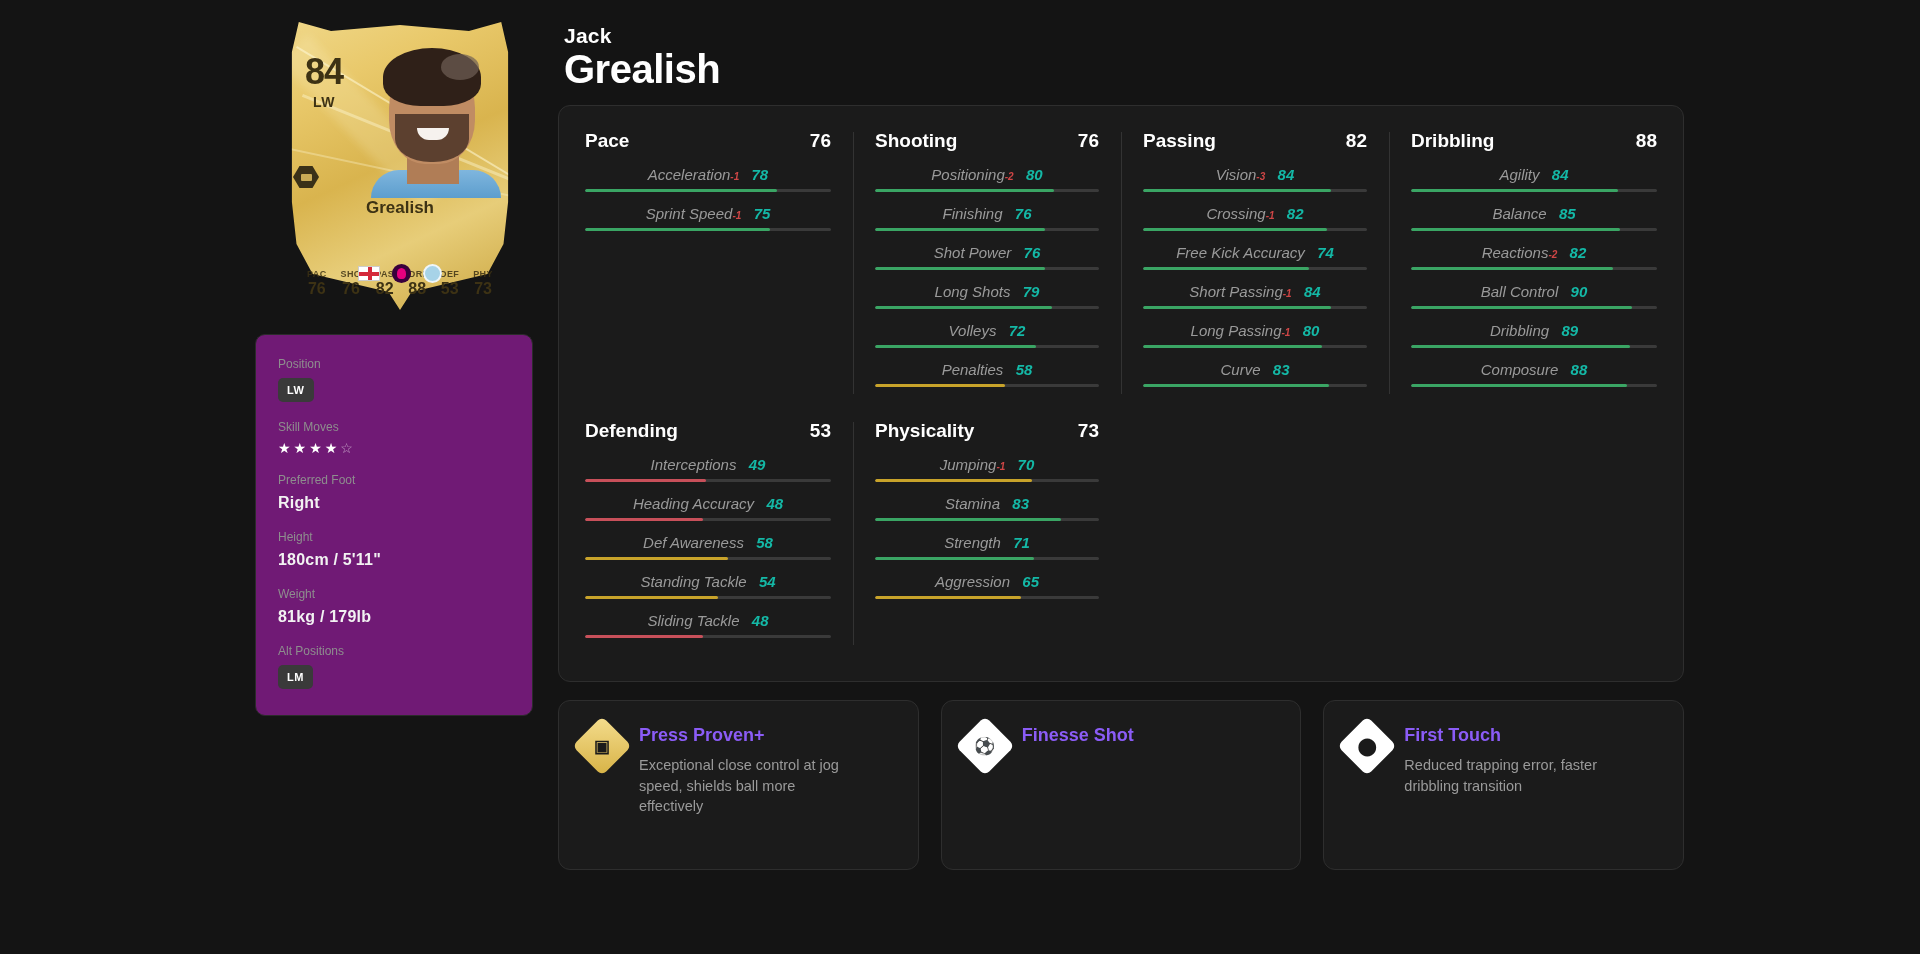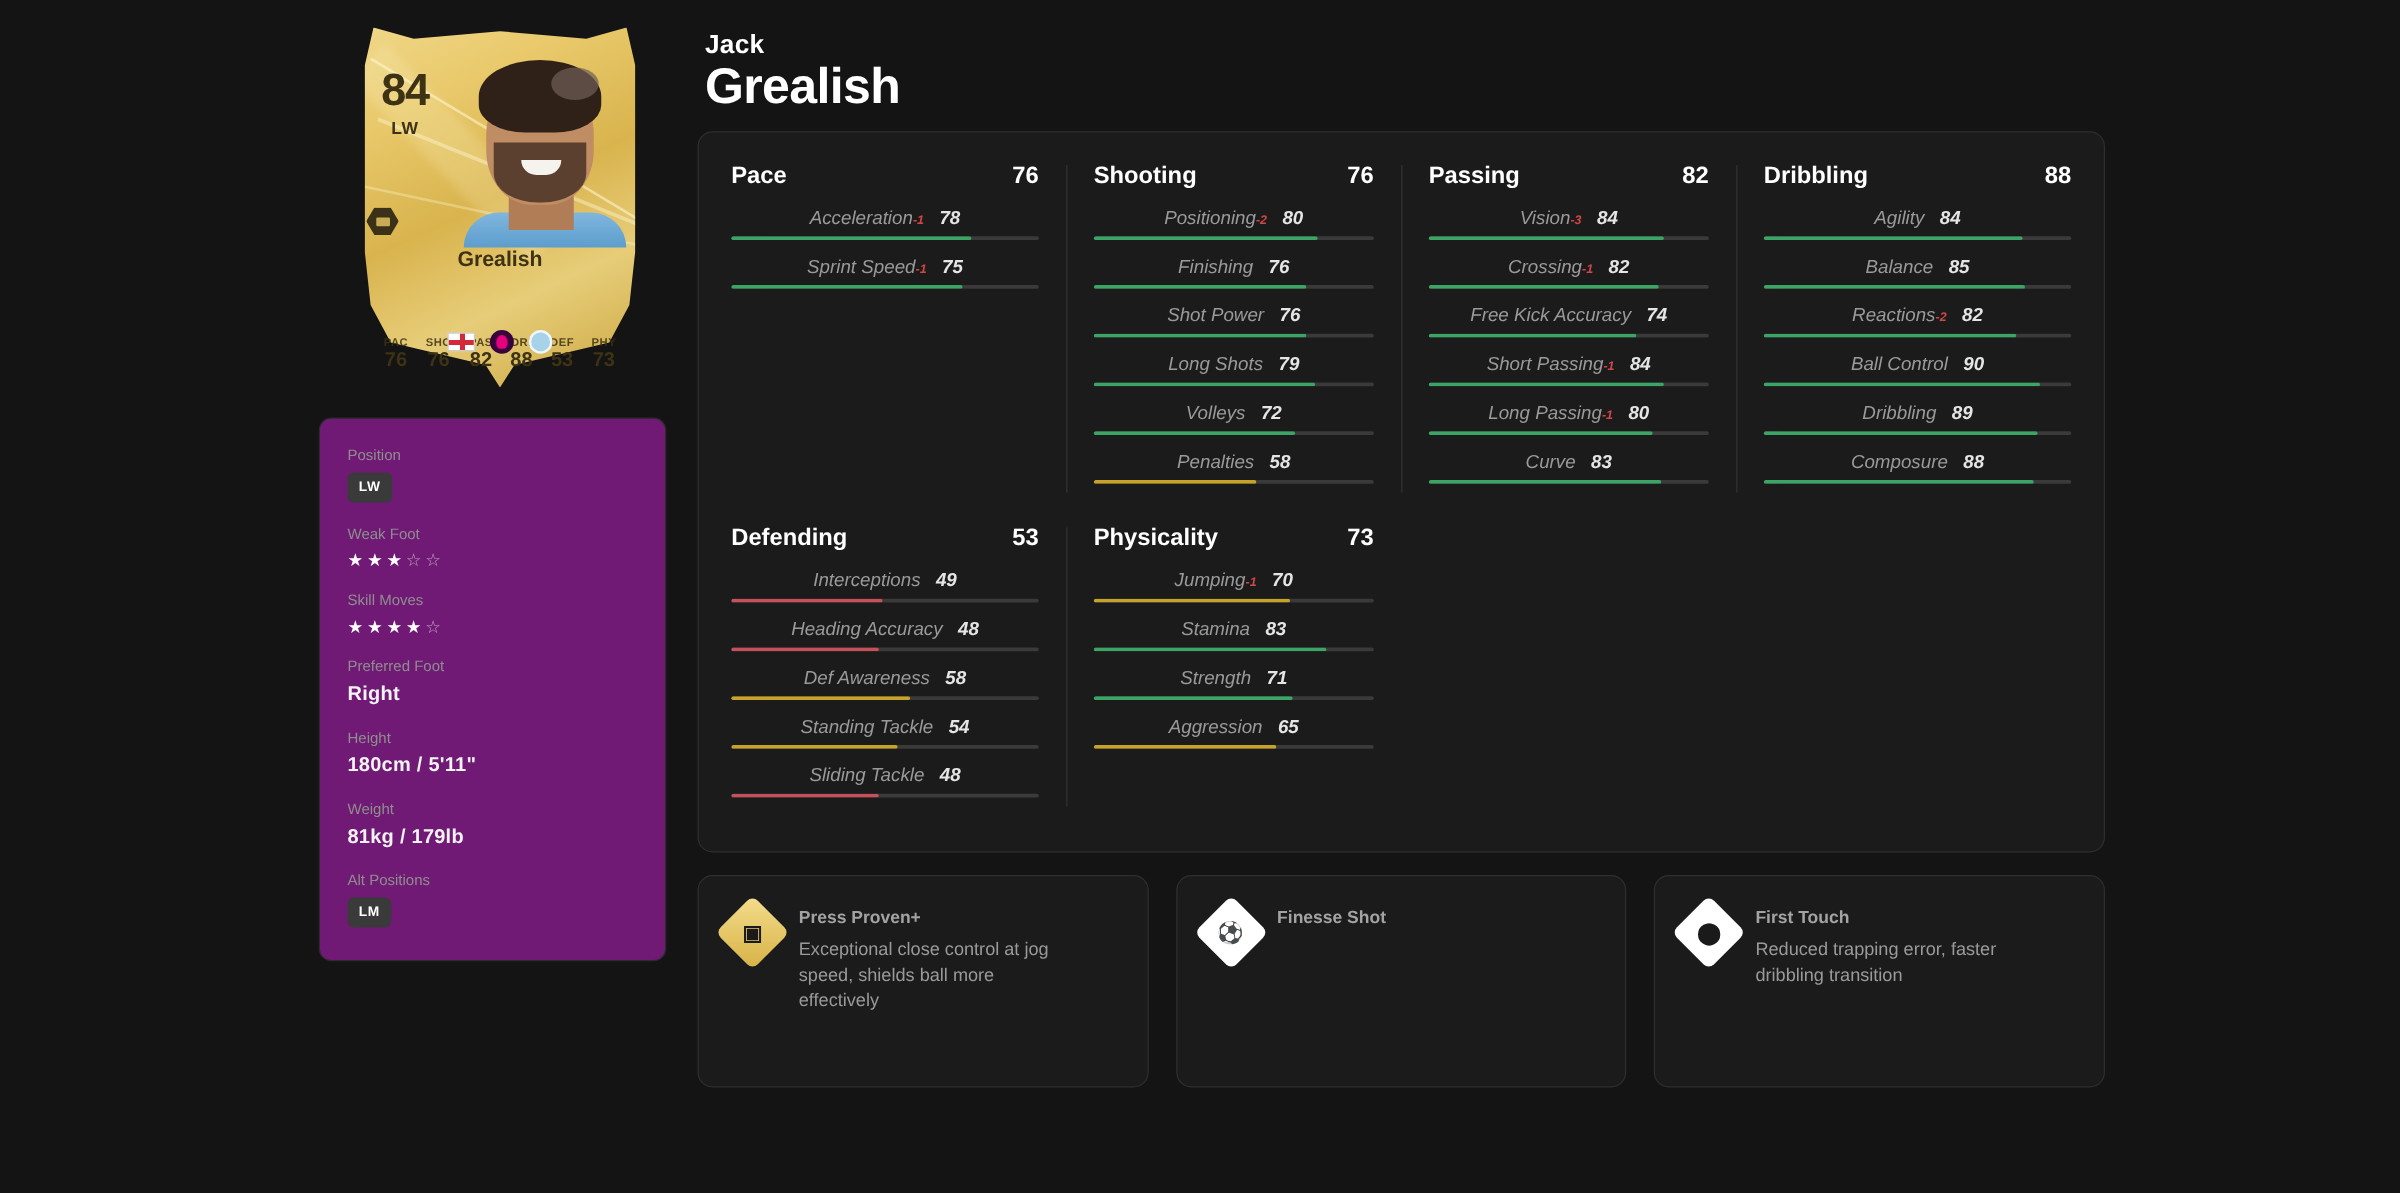--- a/index.html
+++ b/index.html
@@ -159,21 +159,21 @@
     margin-bottom: 14px;
   }
   .cat-name { font-size: 19px; font-weight: 700; color:#ffffff; }
   .cat-val  { font-size: 19px; font-weight: 700; color:#ffffff; }
 
   .stat-item { margin-bottom: 13px; }
   .stat-line { display:flex; justify-content:center; align-items:baseline; margin-bottom: 6px; font-style: italic;}
   .stat-label { font-size: 15px; color:#9a9a9a; }
   .stat-right { display:flex; align-items:baseline; gap:7px; }
   .stat-delta { font-size: 10px; font-weight:700; color:#cf4646; }
-  .stat-value { font-size: 15px; font-weight:700; color:#e5e5e5; min-width: 22px; text-align:right;}
+  .stat-value { font-size: 15px; font-weight:700; color:#14b8a6; min-width: 22px; text-align:right;}
   .bar-track { height: 3px; background:#3a3a3a; border-radius:2px; overflow:hidden; }
   .bar-fill  { height: 100%; border-radius:2px; }
 
   .row2 { margin-top: 20px; }
 
   
   .ps-row { display:flex; gap: 22px; margin-top: 18px; width: 1126px; }
   .ps-card {
     flex: 1;
     background:#1b1b1b;
@@ -188,21 +188,21 @@
     position:absolute; inset:0;
     transform: rotate(45deg);
     border-radius: 6px;
   }
   .dia.gold { background: linear-gradient(135deg,#f4dd8e,#d7b245); }
   .dia.white { background:#ffffff; }
   .ps-icon .glyph {
     position:absolute; inset:0; display:flex; align-items:center; justify-content:center;
     font-size: 17px; color:#1a1a1a; font-weight:700;
   }
-  .ps-title { font-size: 14px; font-weight:700; color:#a3a3a3; margin-bottom: 9px;}
+  .ps-title { font-size: 18px; font-weight:700; color:#8b5cf6; margin-bottom: 9px;}
   .ps-desc  { font-size: 14.5px; color:#9a9a9a; line-height: 1.42; max-width: 215px;}
 </style>
 <style>.no-div::before{display:none !important;}</style></head>
 <body>
 
 <div class="page">
 
   <div class="left-col">
 
     <div class="card-wrap">
@@ -260,24 +260,20 @@
       <div class="card-logos">
         <span class="flag-eng"></span>
         <span class="pl-logo"></span>
         <span class="club-logo"></span>
       </div>
     </div>
 
     <div class="info-panel">
         <div class="info-row"><div class="info-label">Position</div><span class="pos-chip">LW</span></div>
         <div class="info-row">
-          <div class="info-label">Weak Foot</div>
-          <div class="stars"><span>★</span><span>★</span><span>★</span><span class="off">☆</span><span class="off">☆</span></div>
-        </div>
-        <div class="info-row">
           <div class="info-label">Skill Moves</div>
           <div class="stars"><span>★</span><span>★</span><span>★</span><span>★</span><span class="off">☆</span></div>
         </div>
         <div class="info-row">
           <div class="info-label">Preferred Foot</div>
           <div class="info-value">Right</div>
         </div>
         <div class="info-row">
           <div class="info-label">Height</div>
           <div class="info-value">180cm / 5'11"</div>

